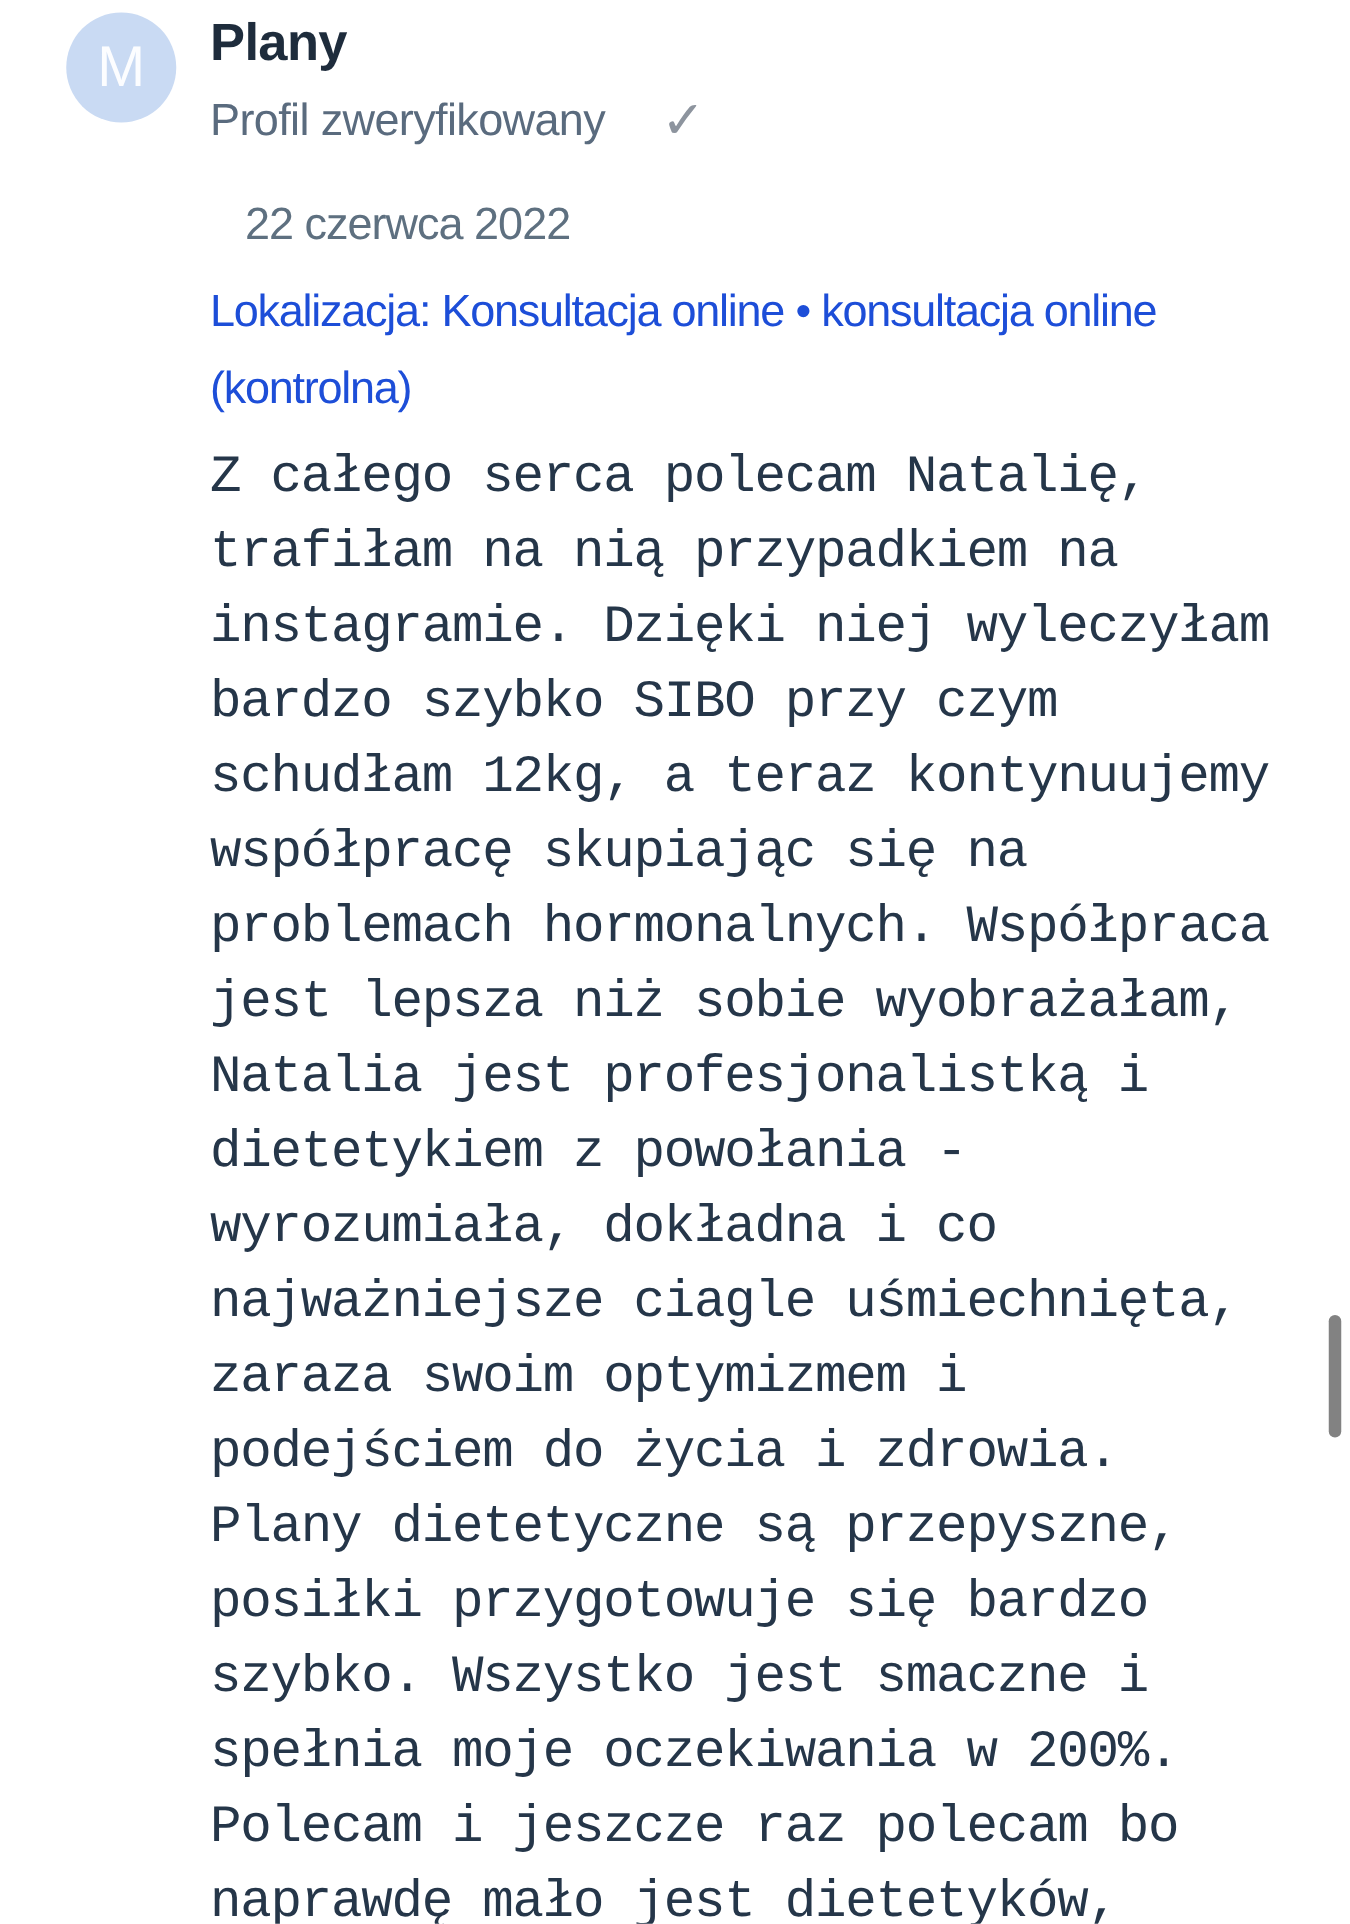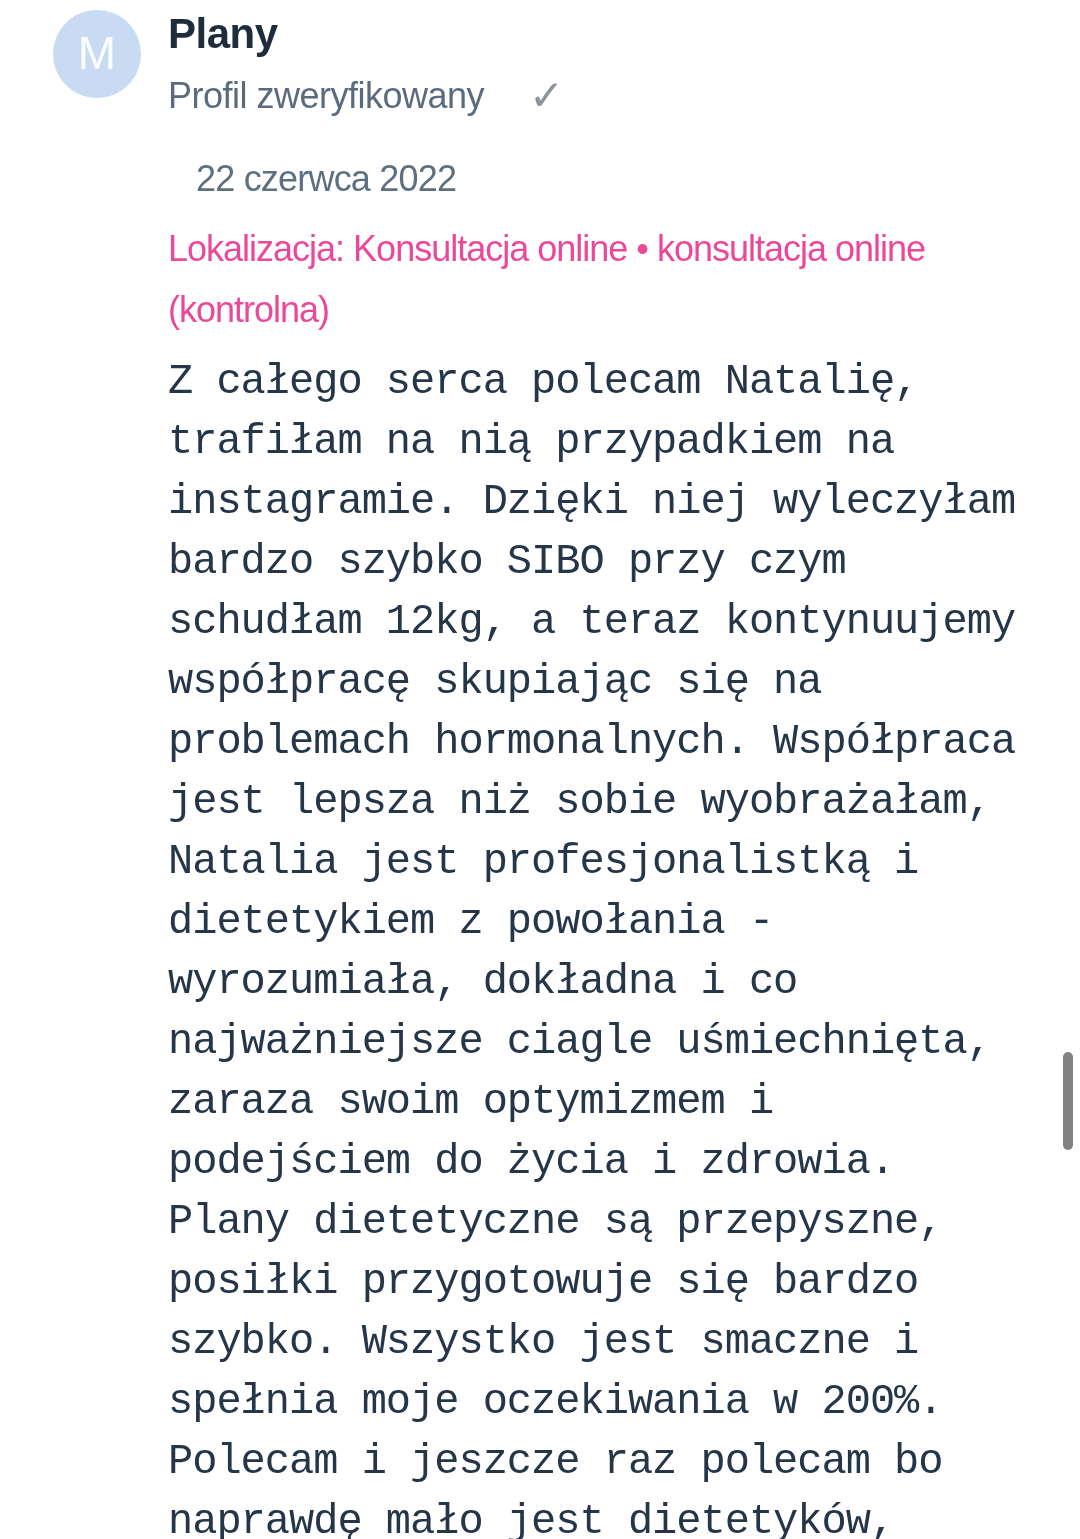--- a/index.html
+++ b/index.html
@@ -115,19 +115,19 @@
 
   <div class="author-name" style="color: rgb(30, 44, 60);">Plany</div>
 
   <div class="verified-row">
     <span class="verified-label" style="color: rgb(90, 107, 126);">Profil zweryfikowany</span>
     <span class="verified-check-icon" style="color: rgb(141, 148, 158);">✓</span>
   </div>
 
   <div class="review-date" style="color: rgb(94, 112, 128);">22 czerwca 2022</div>
 
-  <div class="review-location" style="color: #ec4899;">Lokalizacja: Konsultacja online • konsultacja online (kontrolna)</div>
+  <div class="review-location" style="color: #1d4ed8;">Lokalizacja: Konsultacja online • konsultacja online (kontrolna)</div>
 
   <div class="review-body" style="color: rgb(37, 54, 73);">Z całego serca polecam Natalię, trafiłam na nią przypadkiem na instagramie. Dzięki niej wyleczyłam bardzo szybko SIBO przy czym schudłam 12kg, a teraz kontynuujemy współpracę skupiając się na problemach hormonalnych. Współpraca jest lepsza niż sobie wyobrażałam, Natalia jest profesjonalistką i dietetykiem z powołania - wyrozumiała, dokładna i co najważniejsze ciagle uśmiechnięta, zaraza swoim optymizmem i podejściem do życia i zdrowia. Plany dietetyczne są przepyszne, posiłki przygotowuje się bardzo szybko. Wszystko jest smaczne i spełnia moje oczekiwania w 200%. Polecam i jeszcze raz polecam bo naprawdę mało jest dietetyków, którzy w ten sposób podchodzą do pacjenta - z całym sercem i zaangażowaniem. Natalia działa cuda!!! :)</div>
 
   <div class="scrollbar-thumb" style="background-color: rgb(130, 130, 130);"></div>
 
 </div>
 
 </body></html>

